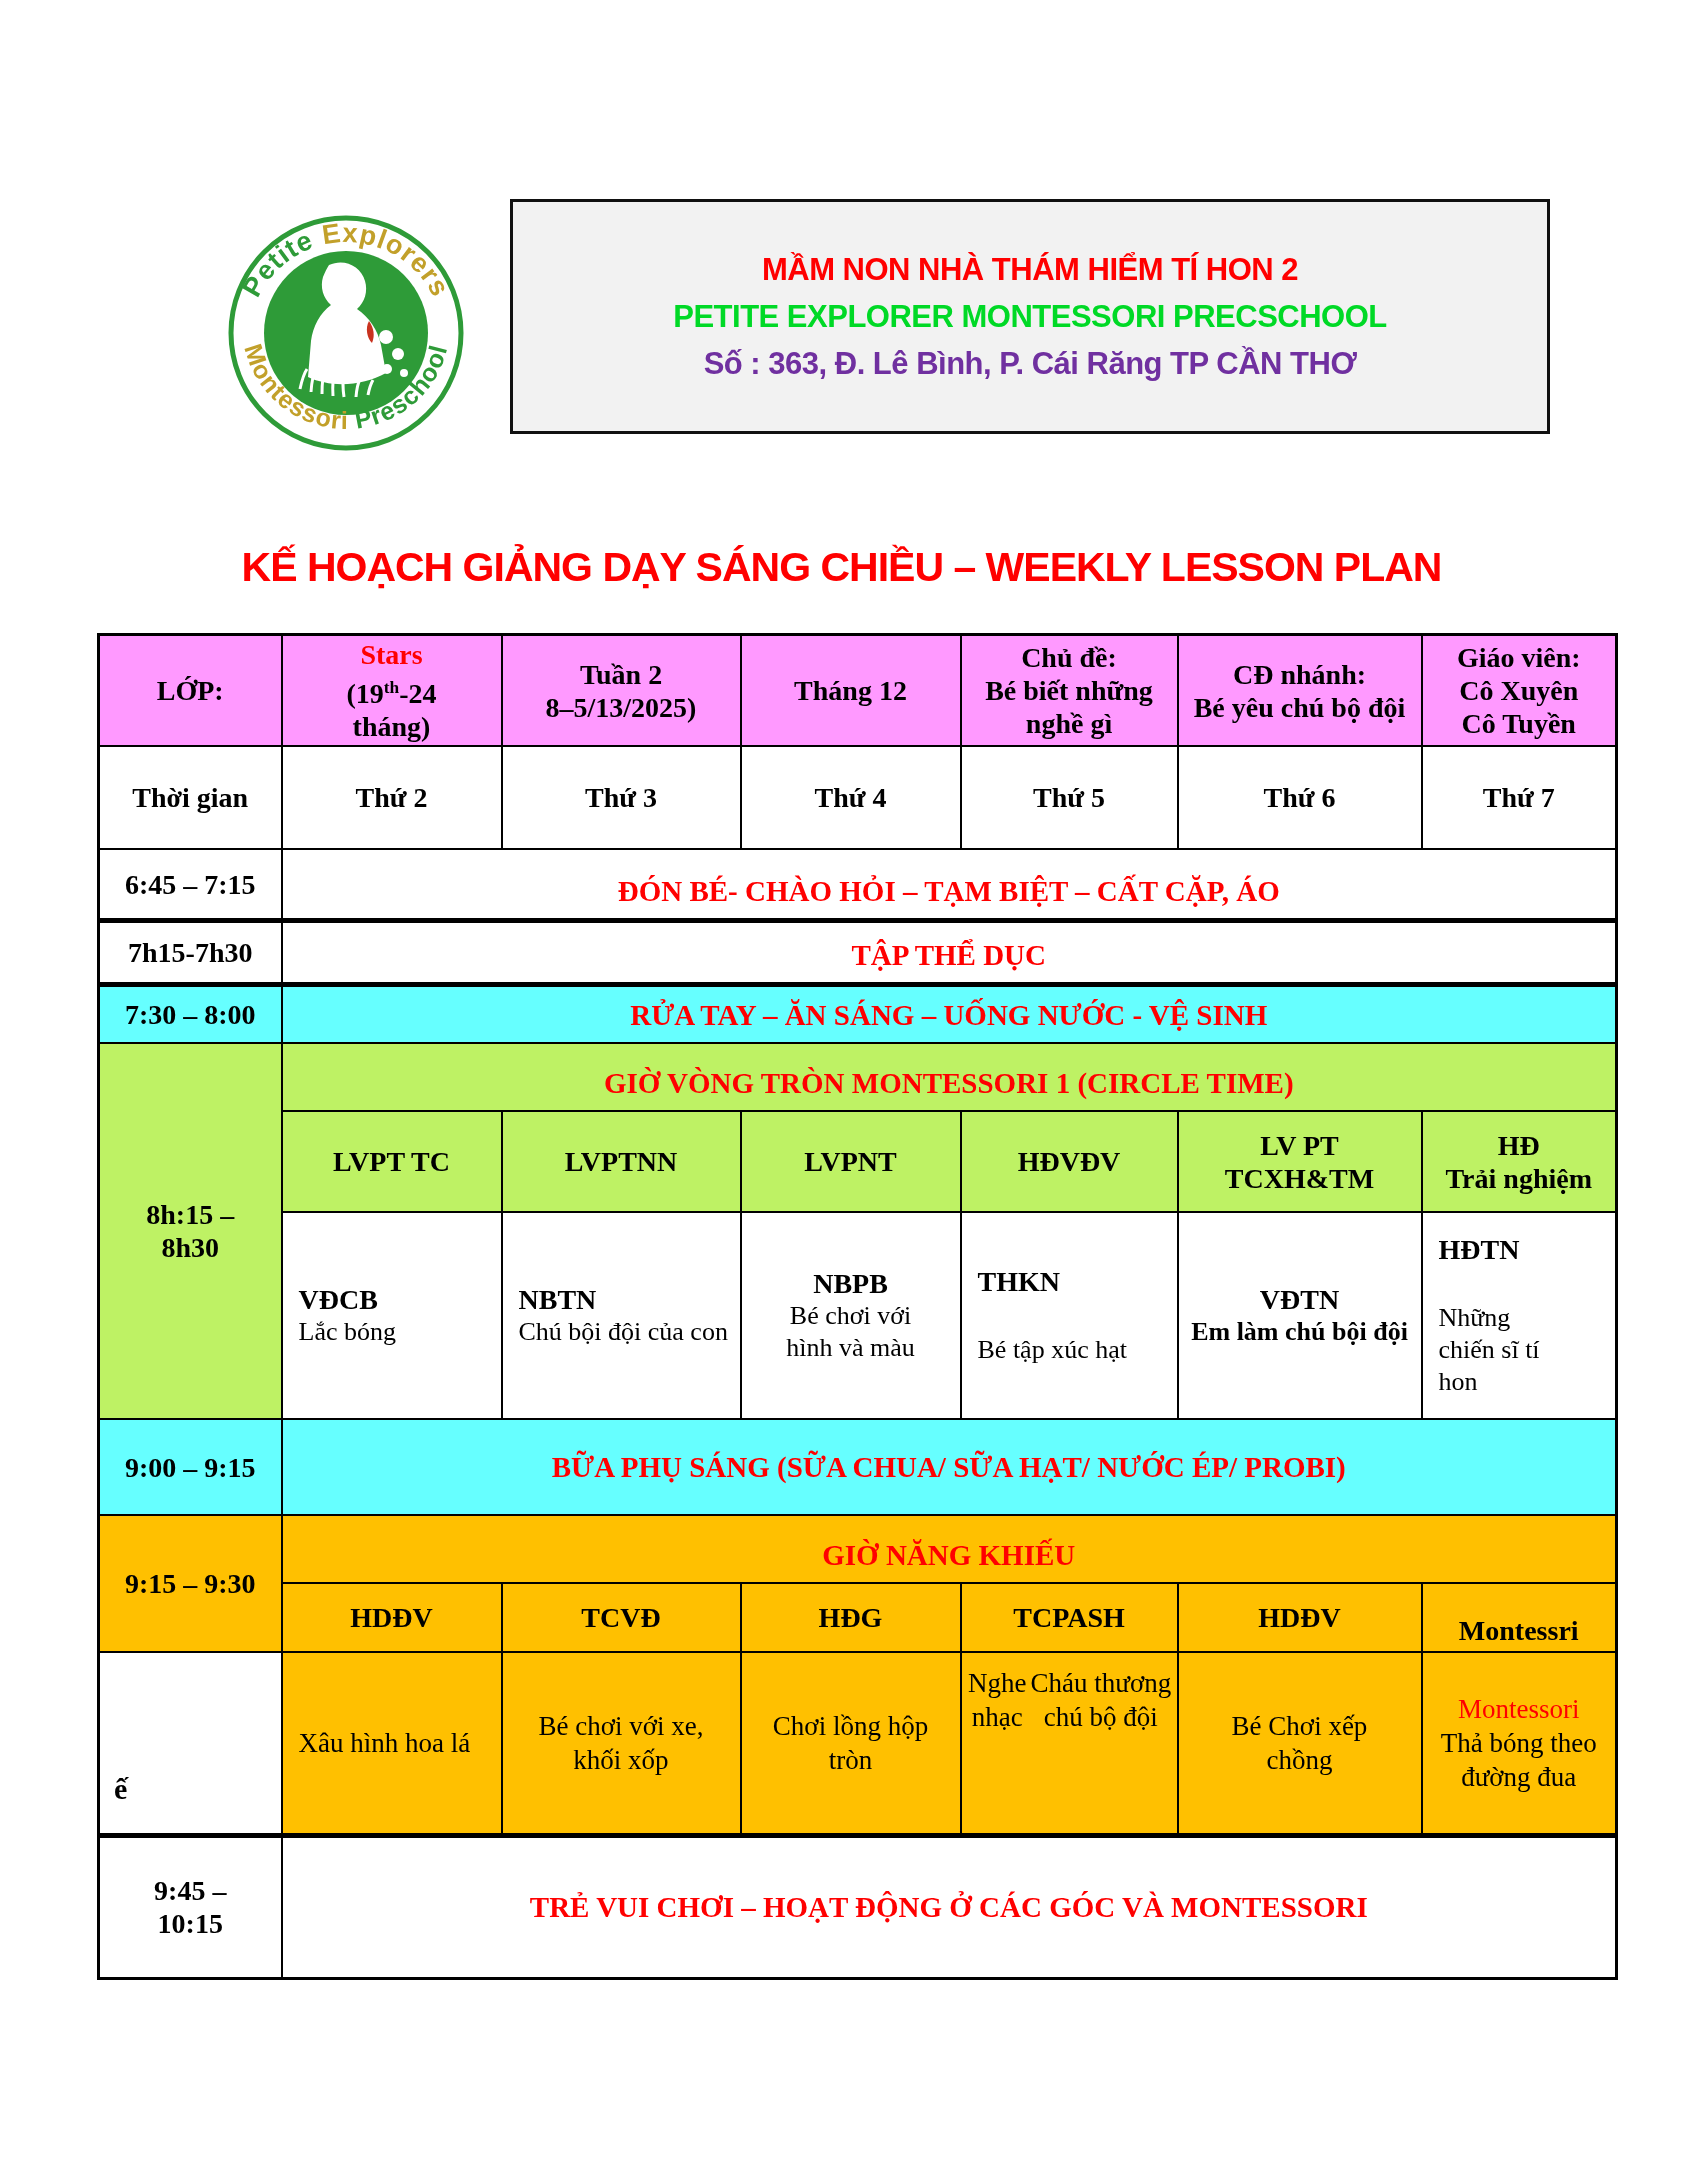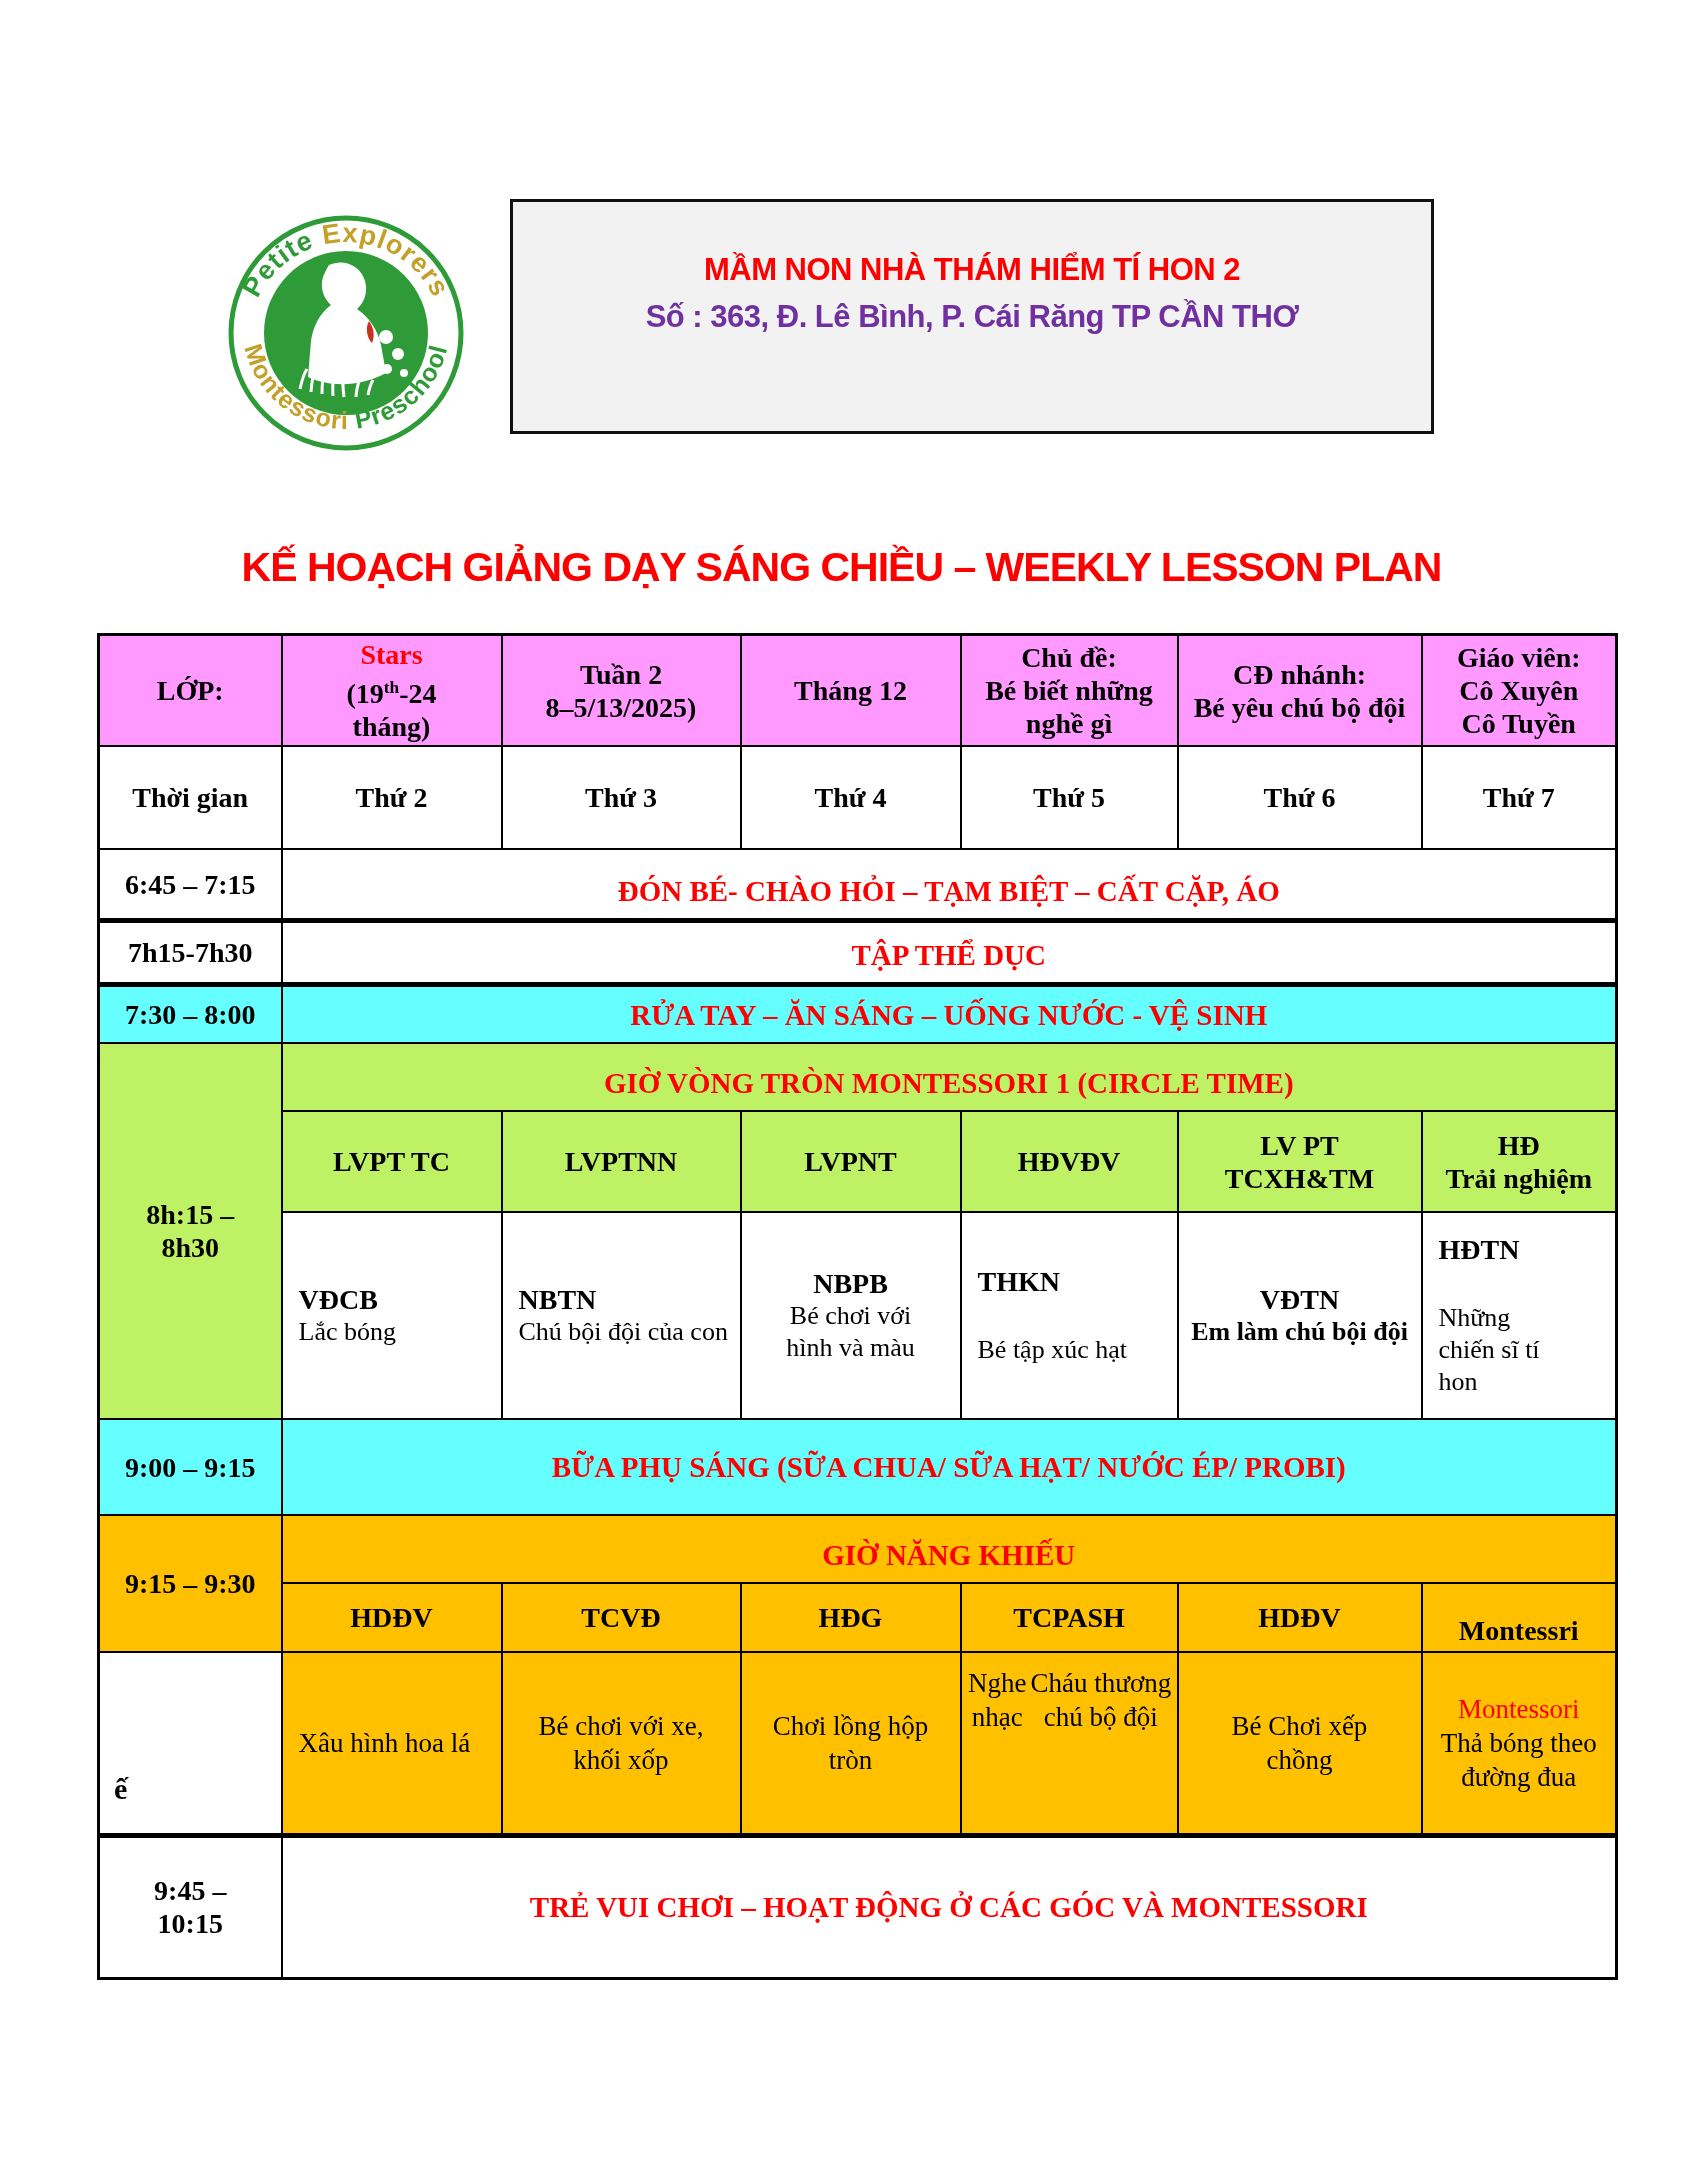--- a/index.html
+++ b/index.html
@@ -6,21 +6,21 @@
   html,body { background:#ffffff; }
   .page {
     position:relative; width:1683px; height:2178px; background:#ffffff;
     font-family:"Liberation Serif", serif; color:#000;
   }
 
   
   .logo { position:absolute; left:226px; top:213px; width:240px; height:240px; }
 
   .info-box {
-    position:absolute; left:510px; top:199px; width:924px; height:235px;
+    position:absolute; left:510px; top:199px; width:1040px; height:235px;
     background:#f2f2f2; border:3px solid #111;
     text-align:center; font-family:"Liberation Sans", sans-serif; font-weight:700;
     padding-top:44px; letter-spacing:-0.5px;
   }
   .info-box .line { line-height:47px; font-size:31px; white-space:nowrap; }
   .line-vi  { color:#ff0000; }
   .line-en  { color:#00d926; }
   .line-addr, .line-hot { color:#7030a0; }
 
   .doc-title {
@@ -105,20 +105,21 @@
       <circle cx="160" cy="124" r="7" fill="#ffffff"></circle>
       <circle cx="172" cy="141" r="6" fill="#ffffff"></circle>
       <circle cx="161" cy="156" r="5" fill="#ffffff"></circle>
       <circle cx="178" cy="160" r="4" fill="#ffffff"></circle>
       <path stroke="#ffffff" stroke-width="3" fill="none" d="M74 176 q3 -14 7 -20 M85 179 q1 -16 5 -22 M96 181 q0 -17 3 -24 M107 183 q-1 -16 2 -24 M118 184 q-2 -14 0 -22 M130 184 q1 -12 4 -18 M142 182 q2 -10 5 -15"></path>
     </g>
   </svg>
 
   <div class="info-box">
     <div class="line line-vi">MẦM NON NHÀ THÁM HIỂM TÍ HON 2</div>
+    <div class="line line-en">PETITE EXPLORER MONTESSORI PRECSCHOOL</div>
     <div class="line line-addr">Số : 363, Đ. Lê Bình, P. Cái Răng TP CẦN THƠ</div>
   </div>
 
   <div class="doc-title">KẾ HOẠCH GIẢNG DẠY SÁNG CHIỀU – WEEKLY LESSON PLAN</div>
 
   <table class="plan">
     <colgroup>
       <col style="width:183px">
         <col style="width:220px">
         <col style="width:239px">

